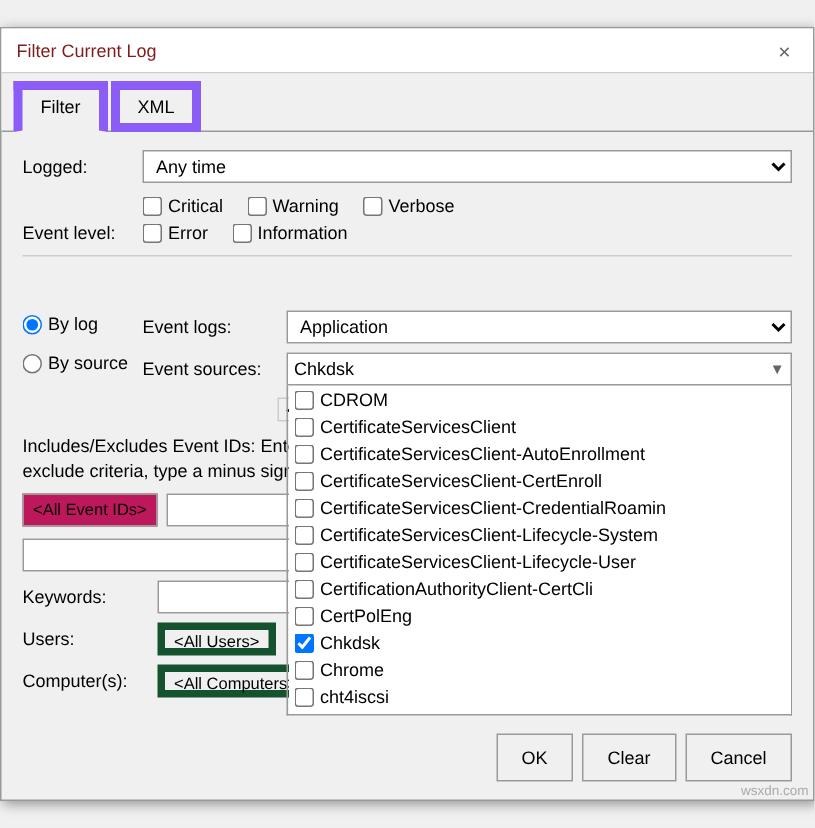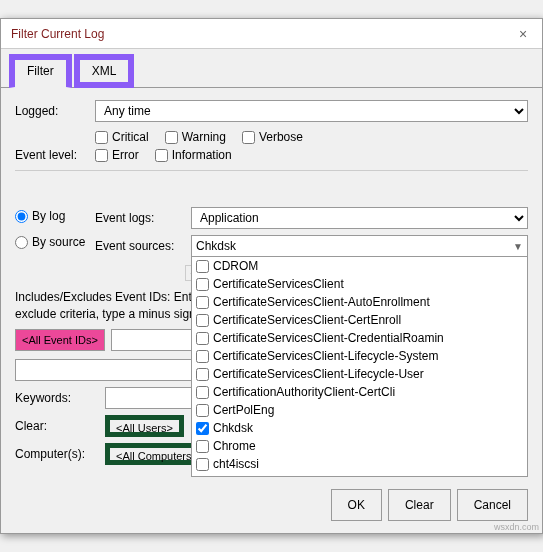--- a/index.html
+++ b/index.html
@@ -171,21 +171,21 @@
     .includes-input-row {
       display: flex;
       align-items: center;
       margin-bottom: 8px;
       gap: 6px;
     }
     .all-event-btn {
       font-size: 11px;
       height: 22px;
       border: 1px solid #999;
-      background: #ec4899;
+      background: #be185d;
       padding: 2px 6px;
       cursor: pointer;
       white-space: nowrap;
     }
     .event-input {
       flex: 1;
       height: 22px;
       border: 1px solid #999;
       font-size: 12px;
       padding: 1px 4px;
@@ -513,21 +513,21 @@
 
     <div class="task-kw-user-row">
       <span class="task-kw-label">Keywords:</span>
       <input type="text" class="task-kw-input" value="" style="">
       <select class="task-kw-dropdown" style="width:22px;">
         <option></option>
       </select>
     </div>
 
     <div class="user-computer-row">
-      <span class="uc-label">Clear:</span>
+      <span class="uc-label">Users:</span>
       <button class="uc-btn">&lt;All Users&gt;</button>
     </div>
 
     <div class="user-computer-row">
       <span class="uc-label">Computer(s):</span>
       <button class="uc-btn">&lt;All Computers&gt;</button>
     </div>
 
   </div>
 

